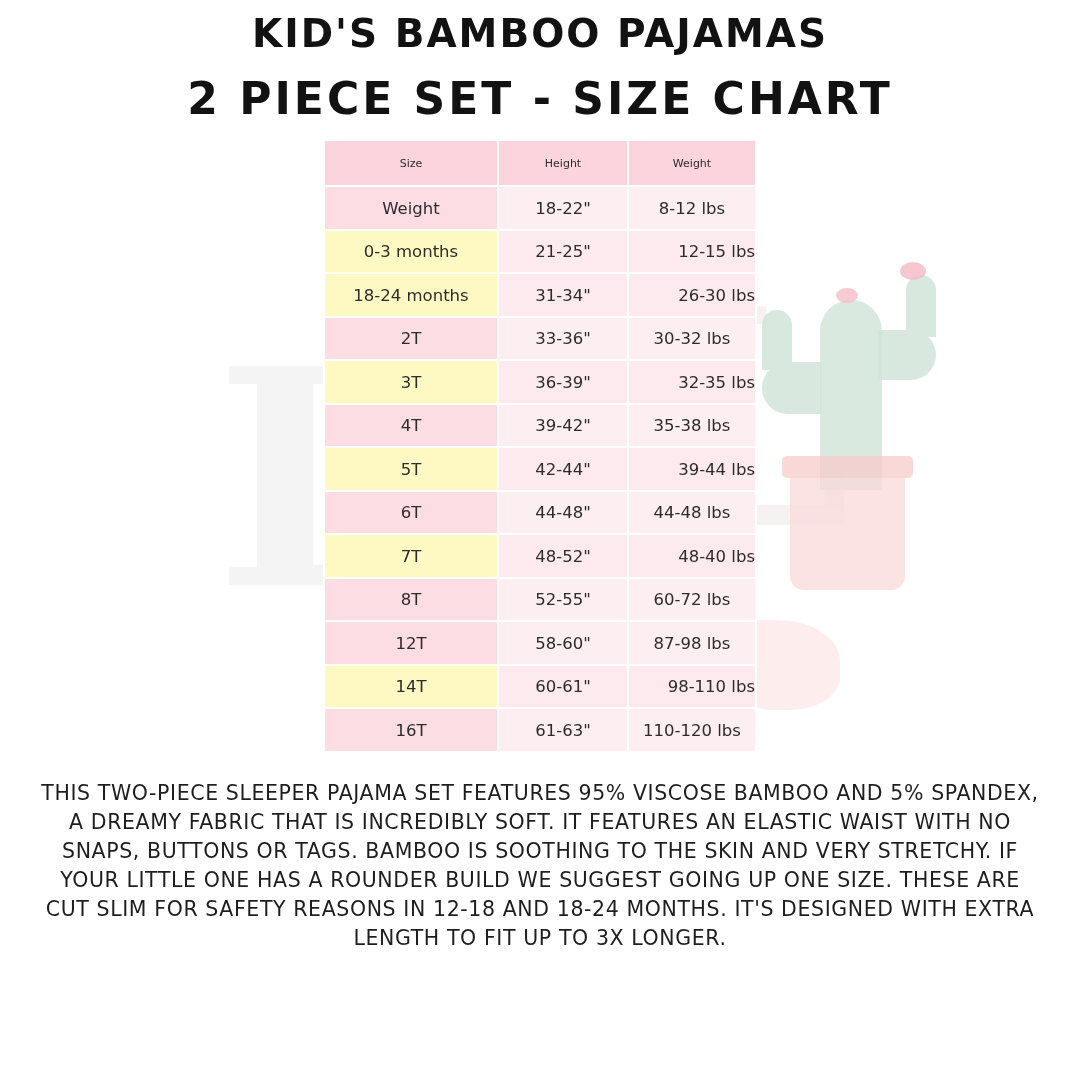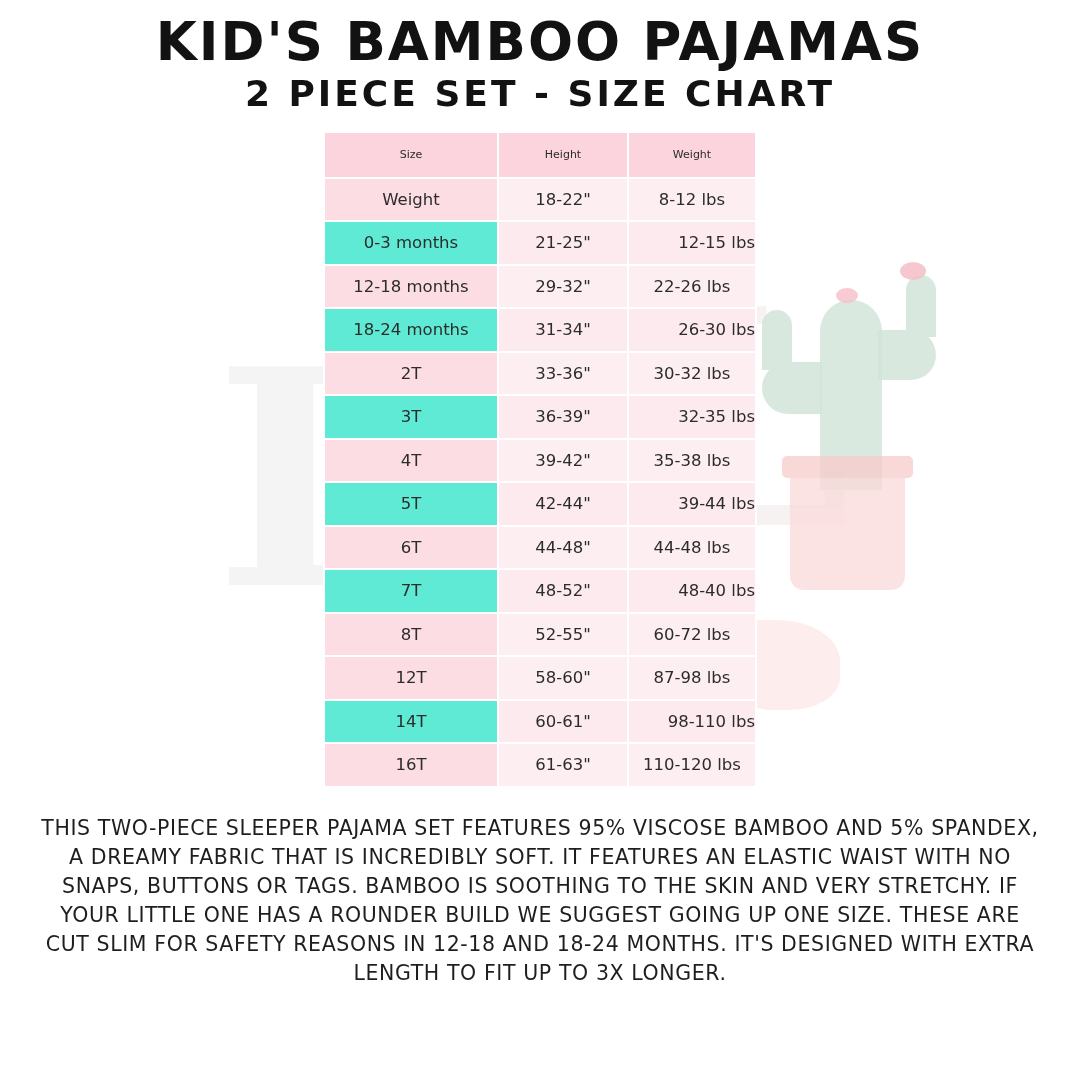--- a/index.html
+++ b/index.html
@@ -160,22 +160,22 @@
   }
   .title-1, .title-2 {
     font-family: "DejaVu Sans", sans-serif;
     font-weight: 700;
     color: #121212;
     letter-spacing: 2px;
     line-height: 1.04;
     margin: 0;
     text-transform: uppercase;
   }
-  .title-1 { font-size: 53px; }
-  .title-2 { font-size: 36px; margin-top: 6px; letter-spacing: 3px; }
+  .title-1 { font-size: 39px; }
+  .title-2 { font-size: 44px; margin-top: 21px; letter-spacing: 3px; }
 
   
   .table-area {
     display: flex;
     justify-content: center;
     margin-top: 18px;
   }
   table.size-chart {
     border-collapse: collapse;
     width: 432px;
@@ -199,21 +199,21 @@
     height: 44px;
   }
   col.c-size   { width: 174px; }
   col.c-height { width: 130px; }
   col.c-weight { width: 128px; }
 
   td.cell-size   { background: #fcdde4; }
   td.cell-height { background: #fdeef2; }
   td.cell-weight { background: #fdeef2; }
 
-  tr.alt td.cell-size   { background: #5eead4; }
+  tr.alt td.cell-size   { background: #fef9c3; }
   tr.alt td.cell-height { background: #fdeaef; }
   tr.alt td.cell-weight { background: #fdeaef; text-align: right; }
 
   
   .desc {
     margin: 26px auto 0;
     width: 1000px;
     text-align: center;
     font-family: "DejaVu Sans", sans-serif;
     font-size: 20.5px;
@@ -265,25 +265,20 @@
         <tr>
           <td class="cell-size">Weight</td>
           <td class="cell-height">18-22"</td>
           <td class="cell-weight">8-12 lbs</td>
         </tr>
         <tr class="alt">
           <td class="cell-size">0-3 months</td>
           <td class="cell-height">21-25"</td>
           <td class="cell-weight">12-15 lbs</td>
         </tr>
-        <tr>
-          <td class="cell-size">12-18 months</td>
-          <td class="cell-height">29-32"</td>
-          <td class="cell-weight">22-26 lbs</td>
-        </tr>
         <tr class="alt">
           <td class="cell-size">18-24 months</td>
           <td class="cell-height">31-34"</td>
           <td class="cell-weight">26-30 lbs</td>
         </tr>
         <tr>
           <td class="cell-size">2T</td>
           <td class="cell-height">33-36"</td>
           <td class="cell-weight">30-32 lbs</td>
         </tr>

